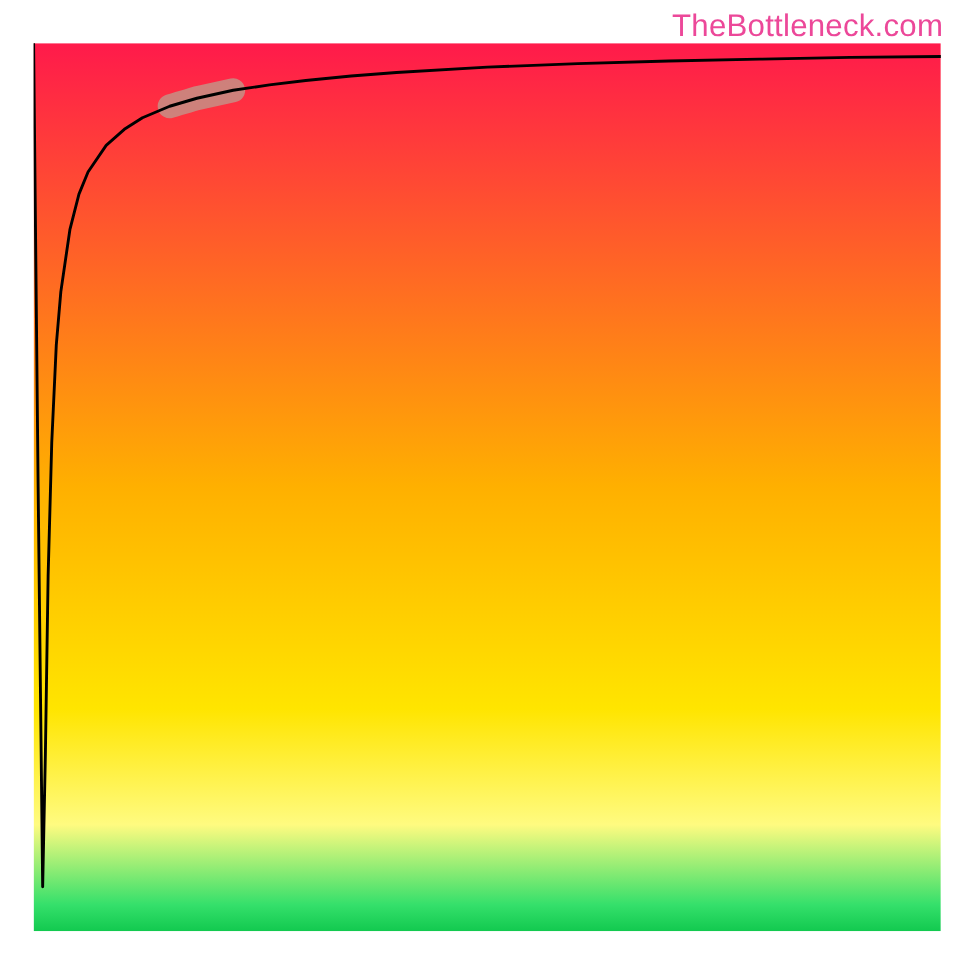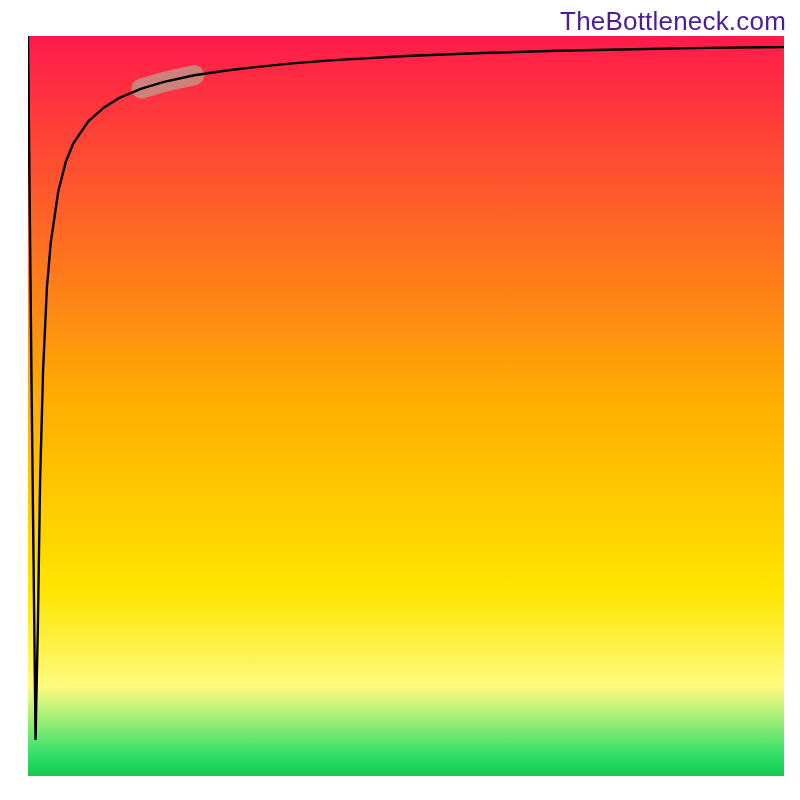--- a/index.html
+++ b/index.html
@@ -14,21 +14,21 @@
   .stage {
     position: relative;
     width: 800px;
     height: 800px;
   }
   .watermark {
     position: absolute;
     top: 6px;
     right: 14px;
     font-size: 26px;
-    color: #4c1d95;
+    color: #ec4899;
     font-weight: 400;
     letter-spacing: 0.2px;
     user-select: none;
   }
   .plot {
     position: absolute;
     left: 28px;
     top: 36px;
     width: 756px;
     height: 740px;

